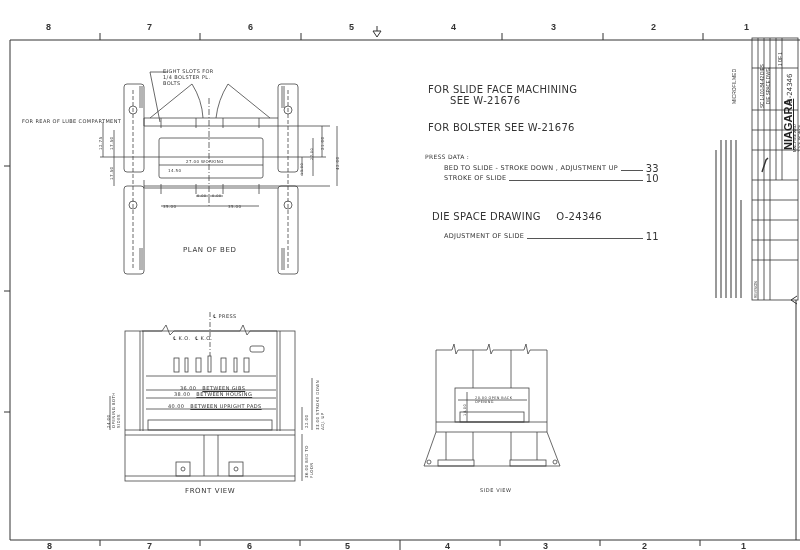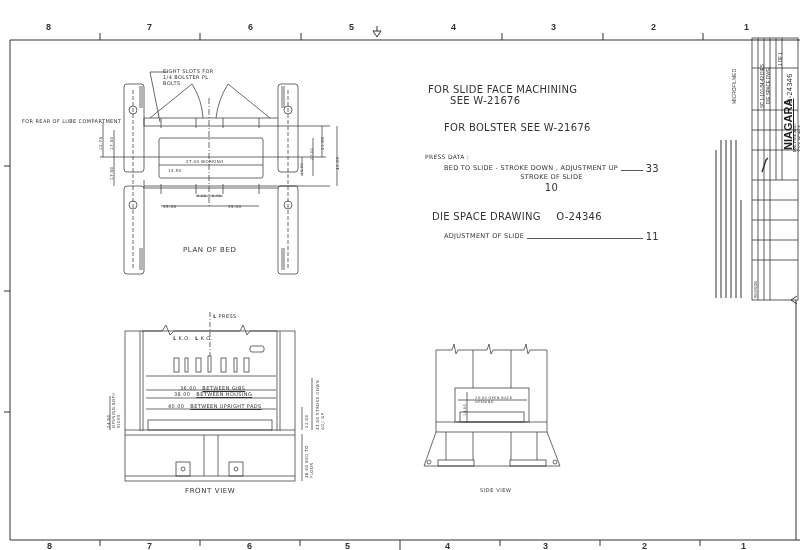--- a/index.html
+++ b/index.html
@@ -234,30 +234,30 @@
 <div class="abs hand vert" style="left:109px;top:150px;font-size:4px;">17.50</div>
 <div class="abs hand vert" style="left:109px;top:180px;font-size:4px;">17.50</div>
 <div class="abs hand vert" style="left:335px;top:170px;font-size:4px;">42.00</div>
 <div class="abs hand vert" style="left:320px;top:150px;font-size:4px;">21.00</div>
 <div class="abs hand vert" style="left:310px;top:160px;font-size:3.5px;">27.00</div>
 <div class="abs hand vert" style="left:300px;top:175px;font-size:3.5px;">13.00</div>
 <div class="abs view-title" style="left:183px;top:246px;">PLAN OF BED</div>
 
 <div class="abs note" style="left:428px;top:84px;">FOR SLIDE FACE MACHINING</div>
 <div class="abs note" style="left:450px;top:95px;">SEE W-21676</div>
-<div class="abs note" style="left:428px;top:122px;padding-left:16px;">FOR BOLSTER SEE W-21676</div>
+<div class="abs note" style="left:412px;top:122px;padding-left:16px;">FOR BOLSTER SEE W-21676</div>
 <div class="abs note" style="left:425px;top:153px;font-size:6px;">PRESS DATA :</div>
 
 <div class="abs" style="left:444px;top:163px;width:215px;">
   <div style="display:flex;align-items:center;height:10px;">
     <span class="note" style="font-size:6.5px;">BED TO SLIDE - STROKE DOWN , ADJUSTMENT UP</span>
     <span style="flex:1;border-bottom:1px solid #555;margin:0 3px;height:4px;"></span>
     <span class="note">33</span>
   </div>
-  <div style="display:flex;align-items:center;height:10px;flex-direction:column;">
+  <div style="display:flex;align-items:center;height:10px;">
     <span class="note" style="font-size:6.5px;">STROKE OF SLIDE</span>
     <span style="flex:1;border-bottom:1px solid #555;margin:0 3px;height:4px;"></span>
     <span class="note">10</span>
   </div>
   <div style="display:flex;align-items:center;height:10px;margin-top:48px;">
     <span class="note" style="font-size:6.5px;">ADJUSTMENT OF SLIDE</span>
     <span style="flex:1;border-bottom:1px solid #555;margin:0 3px;height:4px;"></span>
     <span class="note">11</span>
   </div>
 </div>

